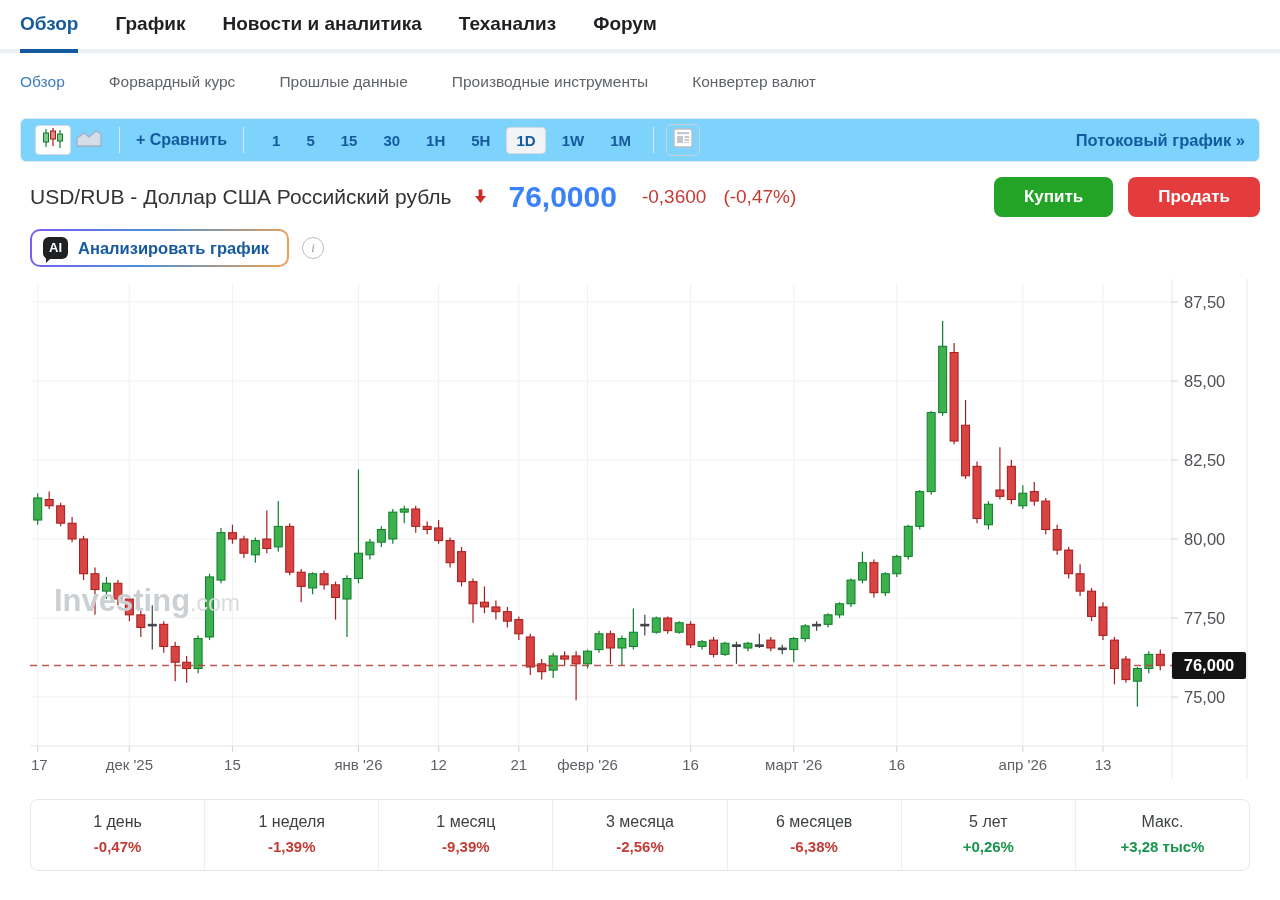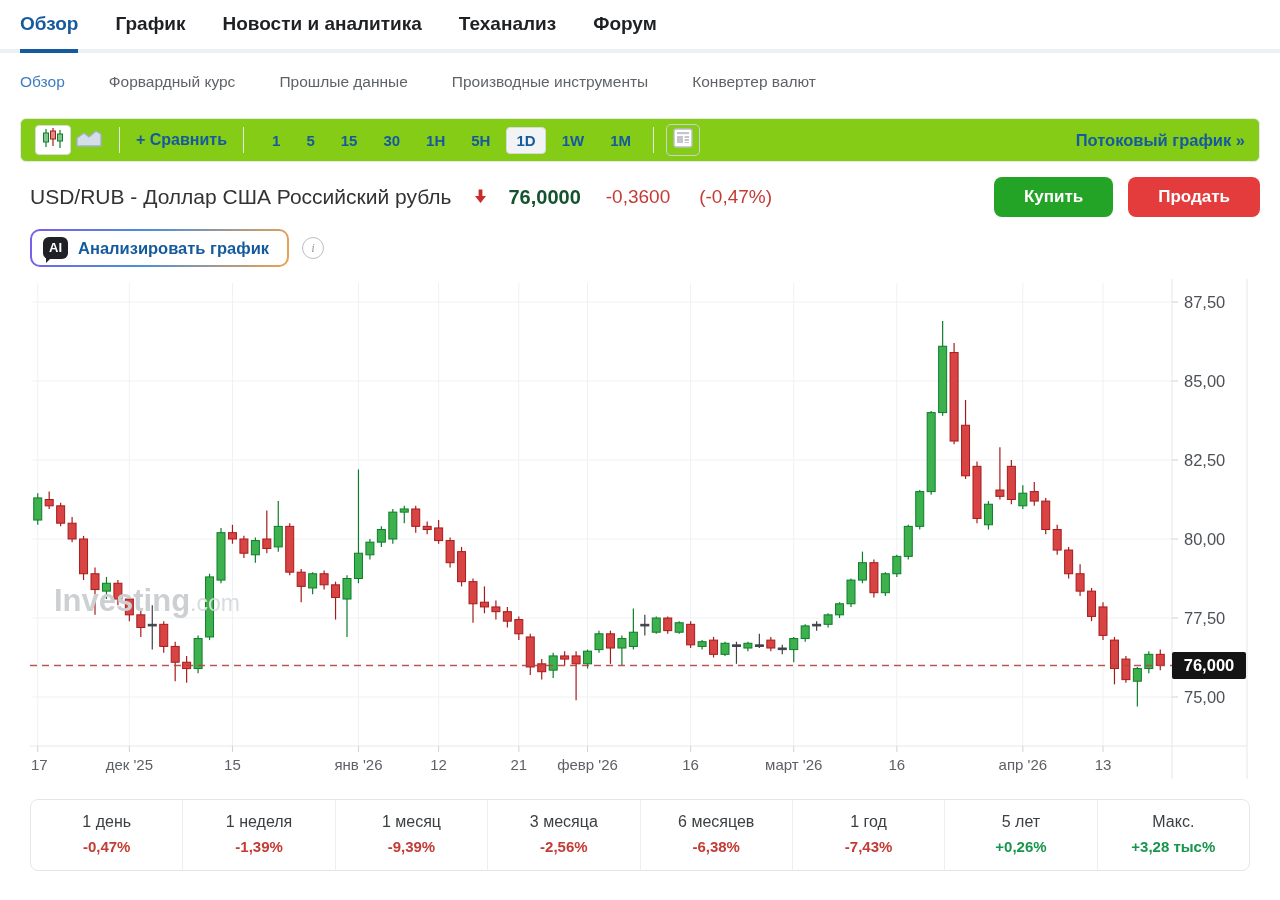--- a/index.html
+++ b/index.html
@@ -13,39 +13,39 @@
     border-bottom:4px solid transparent; margin-bottom:-4px; cursor:pointer; white-space:nowrap; }
   .tab.active { color:#155a9e; border-color:#155a9e; }
 
   
   .subnav { display:flex; gap:44px; padding:20px 20px 21px; font-size:15.5px; }
   .sublink { color:#5f6368; cursor:pointer; white-space:nowrap; }
   .sublink.active { color:#3e7cbf; }
 
   
   .toolbar { margin:6px 20px 0; height:44px; border:1px solid #e6e9eb; border-radius:6px;
-    background:#84cc16; display:flex; align-items:center; padding:0 14px; }
+    background:#7dd3fc; display:flex; align-items:center; padding:0 14px; }
   .icon-btn { width:36px; height:30px; display:flex; align-items:center; justify-content:center;
     border:1px solid transparent; border-radius:4px; cursor:pointer; }
   .icon-btn.selected { border-color:#d6dade; background:#fff; }
   .tsep { width:1px; height:26px; background:#e3e6e9; margin:0 12px; }
   .compare { color:#155a9e; font-weight:700; font-size:16px; cursor:pointer; padding:0 4px; white-space:nowrap; }
   .intervals { display:flex; align-items:center; gap:6px; margin-left:6px; }
   .ibtn { color:#155a9e; font-weight:700; font-size:15px; padding:4px 9px;
     border:1px solid transparent; border-radius:4px; cursor:pointer; }
   .ibtn.active { background:#f1f3f5; border-color:#d6dade; }
   .stream { margin-left:auto; color:#155a9e; font-weight:700; font-size:16.5px; cursor:pointer; white-space:nowrap; }
 
   
   .title-row { margin:15px 20px 0 30px; display:flex; align-items:center;gap:13px; }
   .pair-title { font-size:21px; color:#333; }
   .dir-arrow { margin:2px 8px 0 10px; }
-  .price { font-size:20px; font-weight:700; color:#14532d; }
+  .price { font-size:30px; font-weight:700; color:#3b82f6; }
   .chg { font-size:19px; color:#c43b35; margin-left:12px; }
-  .pct { font-size:19px; color:#c43b35; margin-left:16px; }
+  .pct { font-size:19px; color:#c43b35; margin-left:4px; }
   .trade-btns { margin-left:auto; display:flex; gap:15px; }
   .btn { border:none; border-radius:8px; color:#fff; font-weight:700; font-size:17px;
     padding:10px 30px; cursor:pointer; font-family:inherit; }
   .btn-buy { background:#23a427; }
   .btn-sell { background:#e43c3c; }
 
   
   .ai-row { margin:12px 20px 0 30px; display:flex; align-items:center; gap:13px; height:38px; }
   .ai-btn { display:inline-flex; align-items:center; gap:10px; padding:6px 18px 6px 11px;
     border:2px solid transparent; border-radius:10px; cursor:pointer;
@@ -454,24 +454,20 @@
   </div>
   <div class="perf-cell">
     <div class="perf-label">3 месяца</div>
     <div class="perf-value down">-2,56%</div>
   </div>
   <div class="perf-cell">
     <div class="perf-label">6 месяцев</div>
     <div class="perf-value down">-6,38%</div>
   </div>
   <div class="perf-cell">
-    <div class="perf-label">1 год</div>
-    <div class="perf-value down">-7,43%</div>
-  </div>
-  <div class="perf-cell">
     <div class="perf-label">5 лет</div>
     <div class="perf-value up">+0,26%</div>
   </div>
   <div class="perf-cell">
     <div class="perf-label">Макс.</div>
     <div class="perf-value up">+3,28 тыс%</div>
   </div>
 </div>
 
 </body></html>

